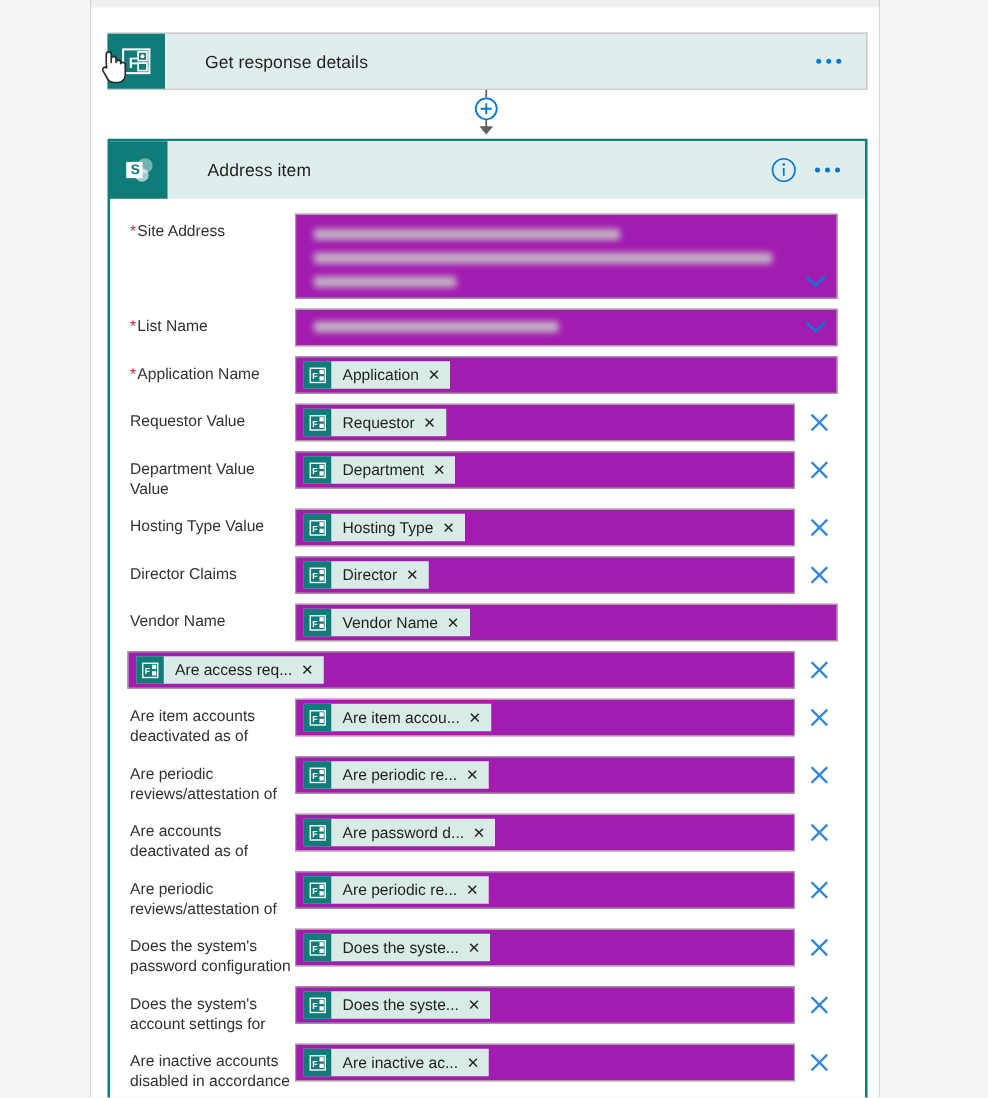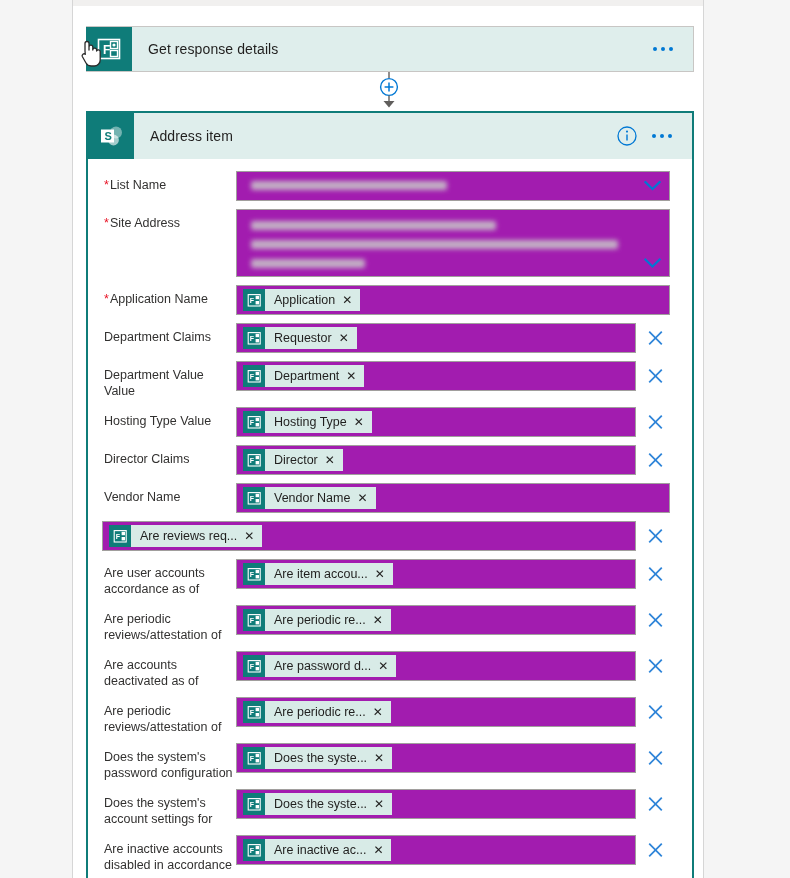--- a/index.html
+++ b/index.html
@@ -63,21 +63,21 @@
   .forms-icon-box {
     width: 46px; height: 44px;
     background: #0f7c79;
     flex: 0 0 46px;
     display: flex; align-items: center; justify-content: center;
     margin-left: -1px; margin-top: -1px; margin-bottom: -1px;
   }
   .card-title {
     font-size: 14px;
     color: #201f1e;
-    margin-left: 16px;
+    margin-left: 32px;
     letter-spacing: .1px;
   }
   .card-spacer { flex: 1 1 auto; }
   .ellipsis-btn {
     display: flex; gap: 4px;
     margin-right: 20px;
     cursor: pointer;
     align-items: center;
   }
   .ellipsis-btn i {
@@ -296,72 +296,72 @@
       </div>
       <div class="ellipsis-btn">
         <i></i>
         <i></i>
         <i></i>
       </div>
     </div>
 
     <div class="sp-body" id="form-body">
         <div class="frow">
-          <div class="flabel"><span class="req-star">*</span><span>List Name</span></div>
-          <div class="fcontrol">
-            <div class="fbox">
-              <div class="redact-wrap">
-                <div class="redact" style="width:48%"></div>
-              </div>
-              <span class="chev">
-                <svg width="17" height="11" viewBox="0 0 17 11">
-      <path d="M1.4,1.6 L8.5,8.6 L15.6,1.6" fill="none" stroke="#0078d4" stroke-width="2.1" stroke-linecap="square"></path>
-                </svg>
-              </span>
-            </div>
-          </div>
-        </div>
-        <div class="frow">
           <div class="flabel"><span class="req-star">*</span><span>Site Address</span></div>
           <div class="fcontrol">
             <div class="fbox tall">
               <div class="redact-wrap">
                 <div class="redact" style="width:60%"></div>
                 <div class="redact" style="width:90%"></div>
                 <div class="redact" style="width:28%"></div>
               </div>
               <span class="chev">
                 <svg width="17" height="11" viewBox="0 0 17 11">
       <path d="M1.4,1.6 L8.5,8.6 L15.6,1.6" fill="none" stroke="#0078d4" stroke-width="2.1" stroke-linecap="square"></path>
                 </svg>
               </span>
             </div>
           </div>
         </div>
         <div class="frow">
+          <div class="flabel"><span class="req-star">*</span><span>List Name</span></div>
+          <div class="fcontrol">
+            <div class="fbox">
+              <div class="redact-wrap">
+                <div class="redact" style="width:48%"></div>
+              </div>
+              <span class="chev">
+                <svg width="17" height="11" viewBox="0 0 17 11">
+      <path d="M1.4,1.6 L8.5,8.6 L15.6,1.6" fill="none" stroke="#0078d4" stroke-width="2.1" stroke-linecap="square"></path>
+                </svg>
+              </span>
+            </div>
+          </div>
+        </div>
+        <div class="frow">
           <div class="flabel"><span class="req-star">*</span><span>Application Name</span></div>
           <div class="fcontrol">
             <div class="fbox">
               <span class="chip">
                 <span class="chip-icon">
                   <svg width="15" height="15" viewBox="0 0 15 15">
       <rect x="1.2" y="1.6" width="12" height="11.4" fill="none" stroke="#ffffff" stroke-width="1.1"></rect>
       <text x="2.8" y="10.4" font-family="Liberation Sans, sans-serif" font-size="7" font-weight="bold" fill="#ffffff">F</text>
       <rect x="8.6" y="2.8" width="3.4" height="3.4" fill="#ffffff"></rect>
       <rect x="8.6" y="8" width="3.4" height="3.4" fill="#ffffff"></rect>
     </svg>
                 </span>
                 <span class="chip-label">Application</span>
                 <span class="chip-x">✕</span>
               </span>
             </div>
           </div>
         </div>
         <div class="frow">
-          <div class="flabel"><span>Department Claims</span></div>
+          <div class="flabel"><span>Requestor Value</span></div>
           <div class="fcontrol has-clear">
             <div class="fbox">
               <span class="chip">
                 <span class="chip-icon">
                   <svg width="15" height="15" viewBox="0 0 15 15">
       <rect x="1.2" y="1.6" width="12" height="11.4" fill="none" stroke="#ffffff" stroke-width="1.1"></rect>
       <text x="2.8" y="10.4" font-family="Liberation Sans, sans-serif" font-size="7" font-weight="bold" fill="#ffffff">F</text>
       <rect x="8.6" y="2.8" width="3.4" height="3.4" fill="#ffffff"></rect>
       <rect x="8.6" y="8" width="3.4" height="3.4" fill="#ffffff"></rect>
     </svg>
@@ -477,34 +477,34 @@
             <div class="fbox">
               <span class="chip">
                 <span class="chip-icon">
                   <svg width="15" height="15" viewBox="0 0 15 15">
       <rect x="1.2" y="1.6" width="12" height="11.4" fill="none" stroke="#ffffff" stroke-width="1.1"></rect>
       <text x="2.8" y="10.4" font-family="Liberation Sans, sans-serif" font-size="7" font-weight="bold" fill="#ffffff">F</text>
       <rect x="8.6" y="2.8" width="3.4" height="3.4" fill="#ffffff"></rect>
       <rect x="8.6" y="8" width="3.4" height="3.4" fill="#ffffff"></rect>
     </svg>
                 </span>
-                <span class="chip-label">Are reviews req...</span>
-                <span class="chip-x">✕</span>
-              </span>
-            </div>
-            <span class="clearx">
-              <svg width="17" height="17" viewBox="0 0 17 17">
-      <line x1="2.2" y1="2.2" x2="14.8" y2="14.8" stroke="#2e84d8" stroke-width="1.7"></line>
-      <line x1="14.8" y1="2.2" x2="2.2" y2="14.8" stroke="#2e84d8" stroke-width="1.7"></line>
-    </svg>
-            </span>
-          </div>
-        </div>
-        <div class="frow">
-          <div class="flabel"><span>Are user accounts accordance as of</span></div>
+                <span class="chip-label">Are access req...</span>
+                <span class="chip-x">✕</span>
+              </span>
+            </div>
+            <span class="clearx">
+              <svg width="17" height="17" viewBox="0 0 17 17">
+      <line x1="2.2" y1="2.2" x2="14.8" y2="14.8" stroke="#2e84d8" stroke-width="1.7"></line>
+      <line x1="14.8" y1="2.2" x2="2.2" y2="14.8" stroke="#2e84d8" stroke-width="1.7"></line>
+    </svg>
+            </span>
+          </div>
+        </div>
+        <div class="frow">
+          <div class="flabel"><span>Are item accounts deactivated as of</span></div>
           <div class="fcontrol has-clear">
             <div class="fbox">
               <span class="chip">
                 <span class="chip-icon">
                   <svg width="15" height="15" viewBox="0 0 15 15">
       <rect x="1.2" y="1.6" width="12" height="11.4" fill="none" stroke="#ffffff" stroke-width="1.1"></rect>
       <text x="2.8" y="10.4" font-family="Liberation Sans, sans-serif" font-size="7" font-weight="bold" fill="#ffffff">F</text>
       <rect x="8.6" y="2.8" width="3.4" height="3.4" fill="#ffffff"></rect>
       <rect x="8.6" y="8" width="3.4" height="3.4" fill="#ffffff"></rect>
     </svg>

